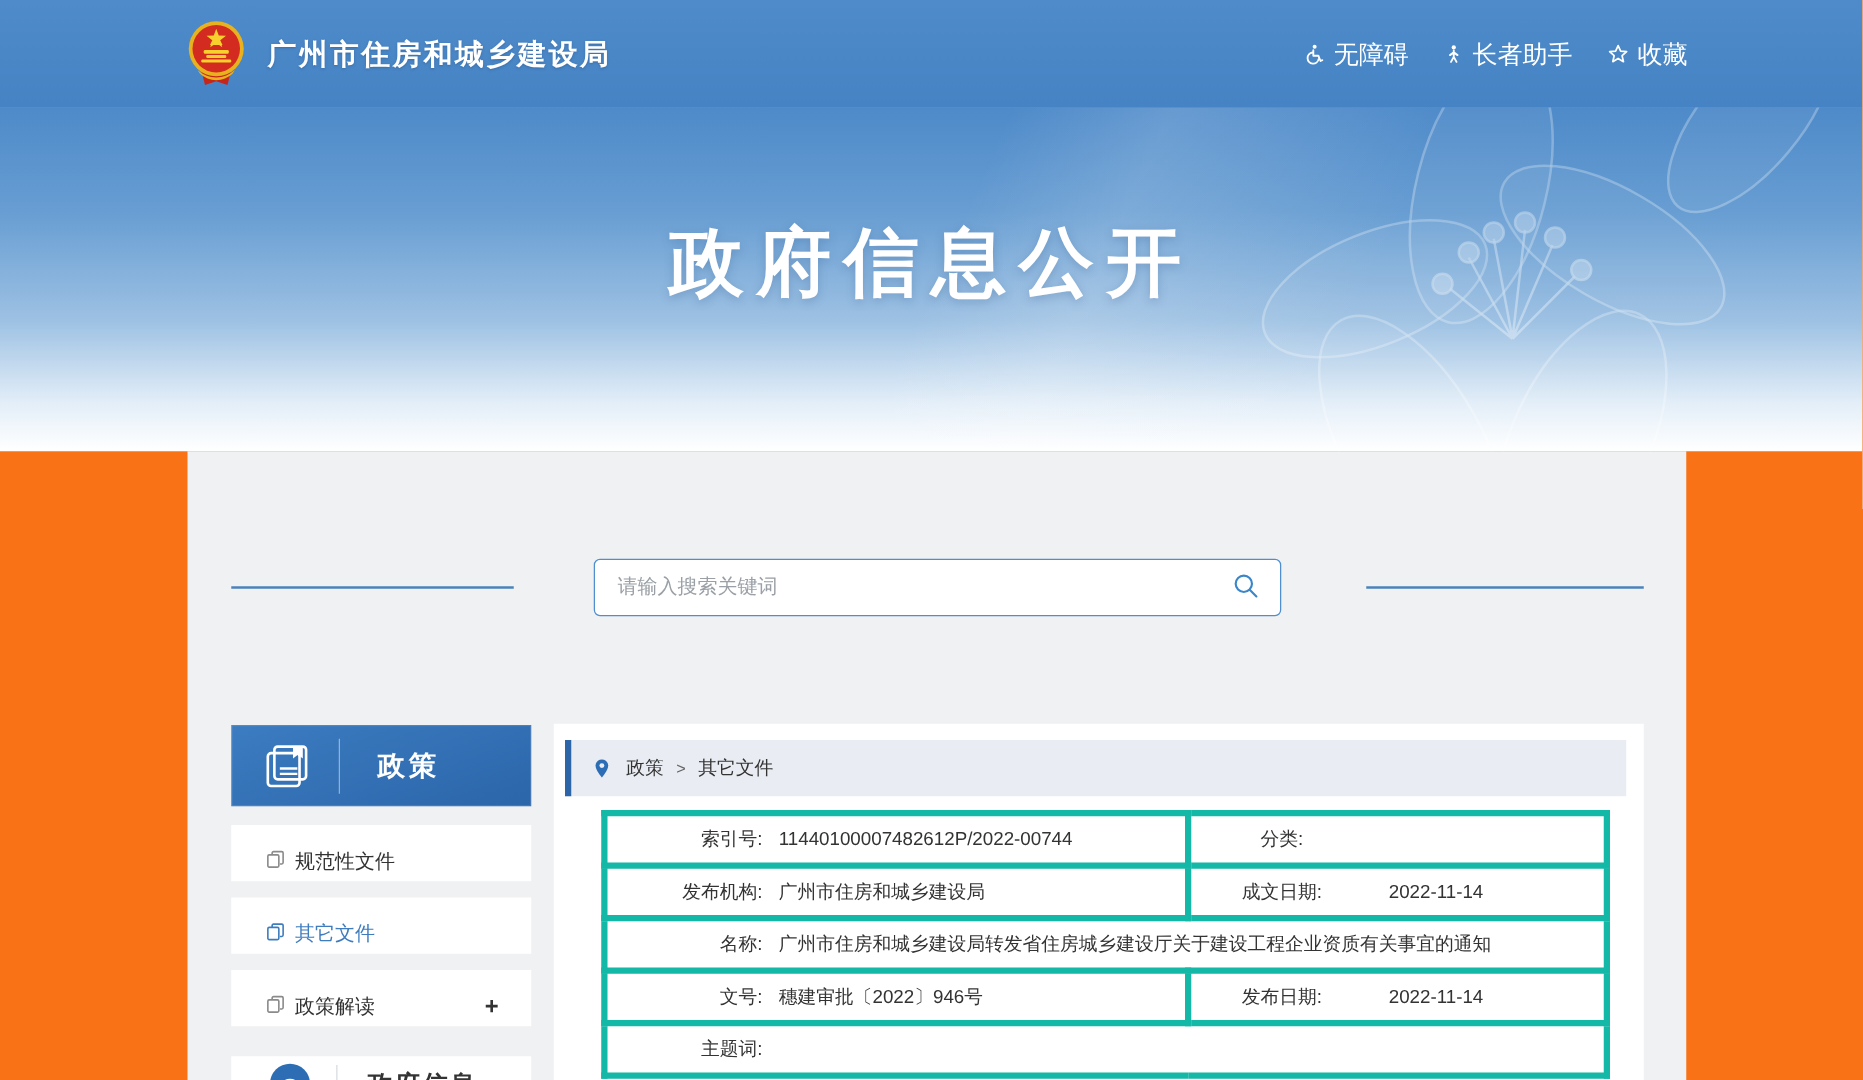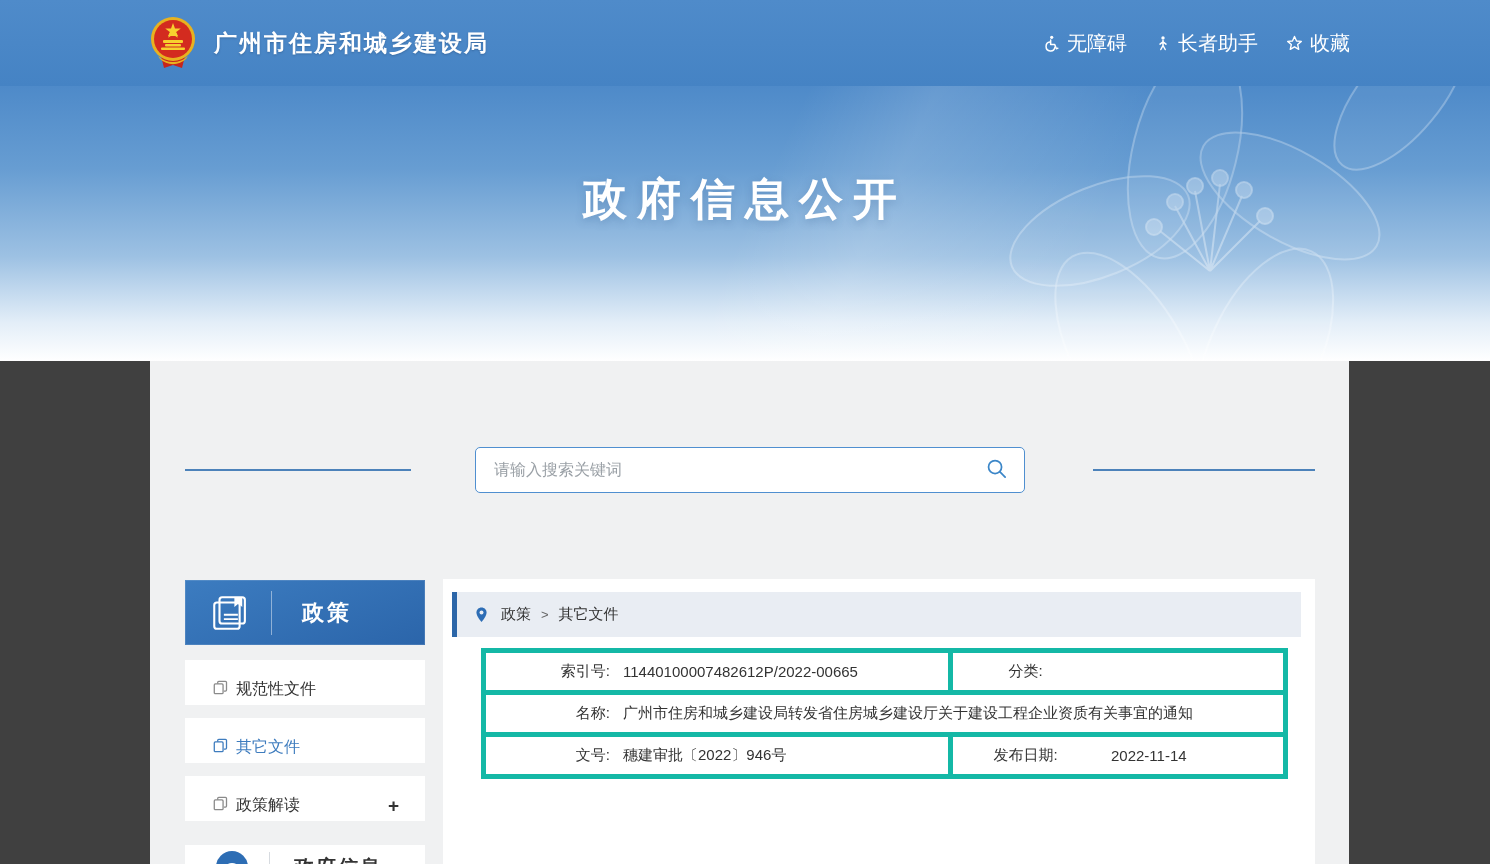--- a/index.html
+++ b/index.html
@@ -1,38 +1,38 @@
 <!DOCTYPE html>
 <html><head>
 <meta charset="utf-8">
 <style>
   * { margin:0; padding:0; box-sizing:border-box; }
   html,body { width:1490px; height:864px; overflow:hidden; }
   body { font-family:"Liberation Sans","DejaVu Sans",sans-serif; background:#fff; }
-  .app { position:relative; width:1490px; height:864px; background:#404040; overflow:hidden; }
+  .app { position:relative; width:1490px; height:864px; background:#f97316; overflow:hidden; }
 
   
   .top-header { position:absolute; left:0; top:0; width:1490px; height:86px;
     background:linear-gradient(180deg,#4f8bca 0%,#4583c4 100%); }
   .brand { position:absolute; left:148px; top:0; height:86px; display:flex; align-items:center; gap:16px; }
   .emblem { width:50px; height:54px; }
   .site-title { color:#fff; font-size:23px; font-weight:bold; letter-spacing:2px;
     text-shadow:0 1px 2px rgba(30,60,100,.35); }
   .top-links { position:absolute; right:140px; top:0; height:86px; display:flex; align-items:center; gap:28px; }
   .top-link { display:flex; align-items:center; gap:7px; color:#fff; font-size:20px; cursor:pointer; }
   .top-link svg { display:block; }
 
   
   .banner { position:absolute; left:0; top:86px; width:1490px; height:275px; overflow:hidden;
     background:linear-gradient(180deg,#4e8ac9 0%,#679dd2 30%,#9dc1e3 62%,#e3eef8 86%,#ffffff 100%); }
   .banner .sheen { position:absolute; inset:0;
     background:linear-gradient(115deg,rgba(255,255,255,0) 50%,rgba(255,255,255,.14) 58%,rgba(255,255,255,0) 72%); }
   .banner-flower { position:absolute; opacity:.5; }
   .banner-title { position:absolute; left:0; top:84px; width:100%; text-align:center;
-    font-size:44px; font-weight:bold; color:#fff; letter-spacing:10px;
+    font-size:60px; font-weight:bold; color:#fff; letter-spacing:10px;
     text-shadow:0 3px 8px rgba(50,90,140,.28); }
 
   
   .gray-card { position:absolute; left:150px; top:361px; width:1199px; height:503px; background:#f0f1f2; }
 
   
   .deco-line { position:absolute; height:2px; background:#4c82ba; }
   .line-left  { left:185px; top:469px; width:226px; }
   .line-right { left:1093px; top:469px; width:222px; }
   .search-box { position:absolute; left:475px; top:447px; width:550px; height:46px;
@@ -245,31 +245,45 @@
     <table class="meta">
       <colgroup>
           <col class="c1">
           <col class="c2">
         </colgroup>
       <tbody>
           <tr>
         <td>
           <div class="cellflex">
             <span class="lab">索引号:</span>
-            <span class="val">11440100007482612P/2022-00665</span>
+            <span class="val">11440100007482612P/2022-00744</span>
           </div>
         </td>
         <td>
           <div class="cellflex">
             <span class="lab center">分类:</span>
             <span class="val"></span>
           </div>
         </td>
       </tr>
       <tr>
+        <td>
+          <div class="cellflex">
+            <span class="lab">发布机构:</span>
+            <span class="val">广州市住房和城乡建设局</span>
+          </div>
+        </td>
+        <td>
+          <div class="cellflex">
+            <span class="lab center">成文日期:</span>
+            <span class="val">2022-11-14</span>
+          </div>
+        </td>
+      </tr>
+      <tr>
         <td colspan="2">
           <div class="cellflex">
             <span class="lab">名称:</span>
             <span class="val">广州市住房和城乡建设局转发省住房城乡建设厅关于建设工程企业资质有关事宜的通知</span>
           </div>
         </td>
       </tr>
       <tr>
         <td>
           <div class="cellflex">
@@ -277,17 +291,25 @@
             <span class="val">穗建审批〔2022〕946号</span>
           </div>
         </td>
         <td>
           <div class="cellflex">
             <span class="lab center">发布日期:</span>
             <span class="val">2022-11-14</span>
           </div>
         </td>
       </tr>
+      <tr>
+        <td colspan="2">
+          <div class="cellflex">
+            <span class="lab">主题词:</span>
+            <span class="val"></span>
+          </div>
+        </td>
+      </tr>
     </tbody>
       </table>
   </div>
 
 </div>
 
 </body></html>

